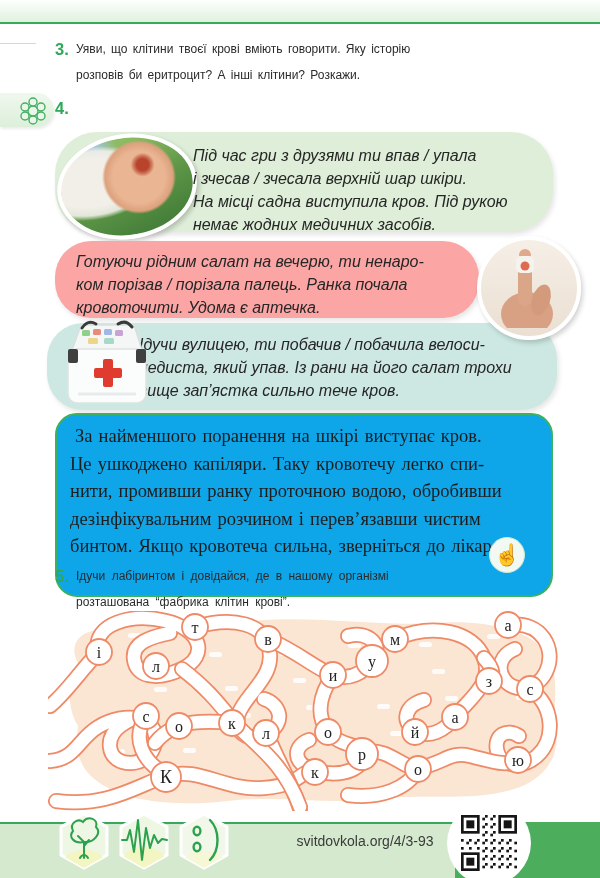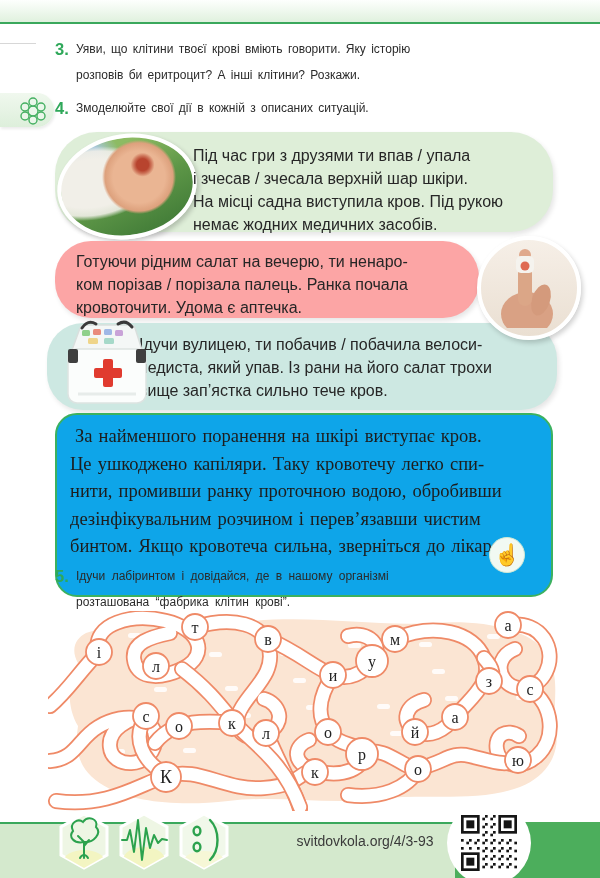--- a/index.html
+++ b/index.html
@@ -17,21 +17,21 @@
   .task-num{color:#2fa85a;font-weight:bold;font-size:16.5px;line-height:25.5px;width:21px;flex:0 0 21px;}
   .task-text{font-size:12px;line-height:25.5px;word-spacing:2px;}
   .task3{left:55px;top:37px;width:512px;}
   .task4{left:55px;top:96px;width:512px;}
   .task5{left:55px;top:564px;width:512px;}
   .task4-marker{position:absolute;left:0;top:93px;width:54px;height:34px;
     background:linear-gradient(#f0f8ee,#ddefdb);border-radius:0 17px 17px 0;
     box-shadow:1px 2px 3px rgba(0,0,0,.08);}
   .task4-marker svg{position:absolute;right:6px;top:3px;}
   
-  .card{position:absolute;border-radius:36px;box-shadow:2px 3px 5px rgba(0,0,0,.10);}
+  .card{position:absolute;border-radius:36px;box-shadow:2px 3px 5px rgba(0,0,0,.10);font-style:italic;}
   .card-green{left:55px;top:132px;width:498px;height:100px;background:#deeed8;border-radius:42px;}
   .card-orange{left:55px;top:241px;width:424px;height:77px;background:#fca5a5;}
   .card-blue{left:47px;top:323px;width:510px;height:87px;background:#cde8e2;}
   .card-text{position:absolute;font-size:16px;line-height:23px;color:#262626;}
   .card-green .card-text{left:138px;top:12px;width:352px;}
   .card-orange .card-text{left:21px;top:9px;width:392px;}
   .card-blue .card-text{left:92px;top:10px;width:408px;}
   
   .knee{position:absolute;left:2px;top:2px;width:132px;height:97px;border-radius:50%;
     border:4px solid #ffffff;transform:rotate(-8deg);box-shadow:2px 3px 5px rgba(0,0,0,.2);
@@ -96,21 +96,20 @@
         <circle cx="23" cy="20" r="4"></circle>
         <circle cx="15" cy="24" r="4"></circle>
         <circle cx="7" cy="20" r="4"></circle>
         <circle cx="7" cy="11" r="4"></circle>
       </g>
     </svg>
   </div>
 
   <div class="task task4">
     <div class="task-num">4.</div>
-    <div class="task-text">Змоделюйте свої дії в кожній з описаних ситуацій.</div>
   </div>
 
   <div class="card card-green">
     <div class="knee"></div>
     <div class="card-text pre">Під час гри з друзями ти впав / упала
 і зчесав / зчесала верхній шар шкіри.
 На місці садна виступила кров. Під рукою
 немає жодних медичних засобів.</div>
   </div>
 

